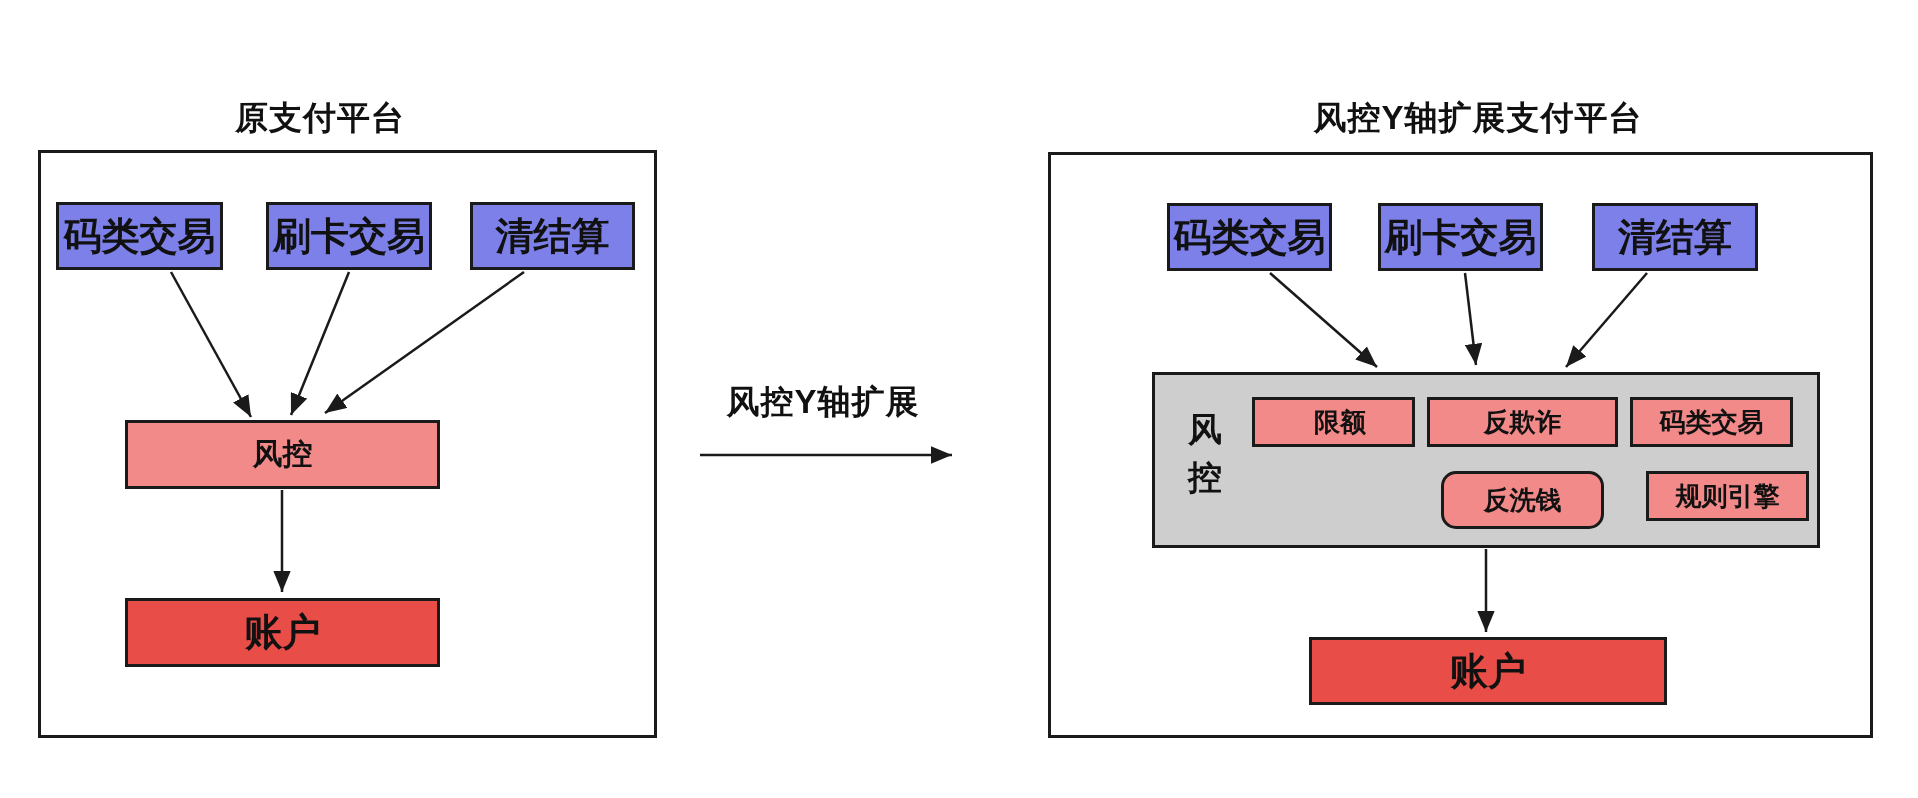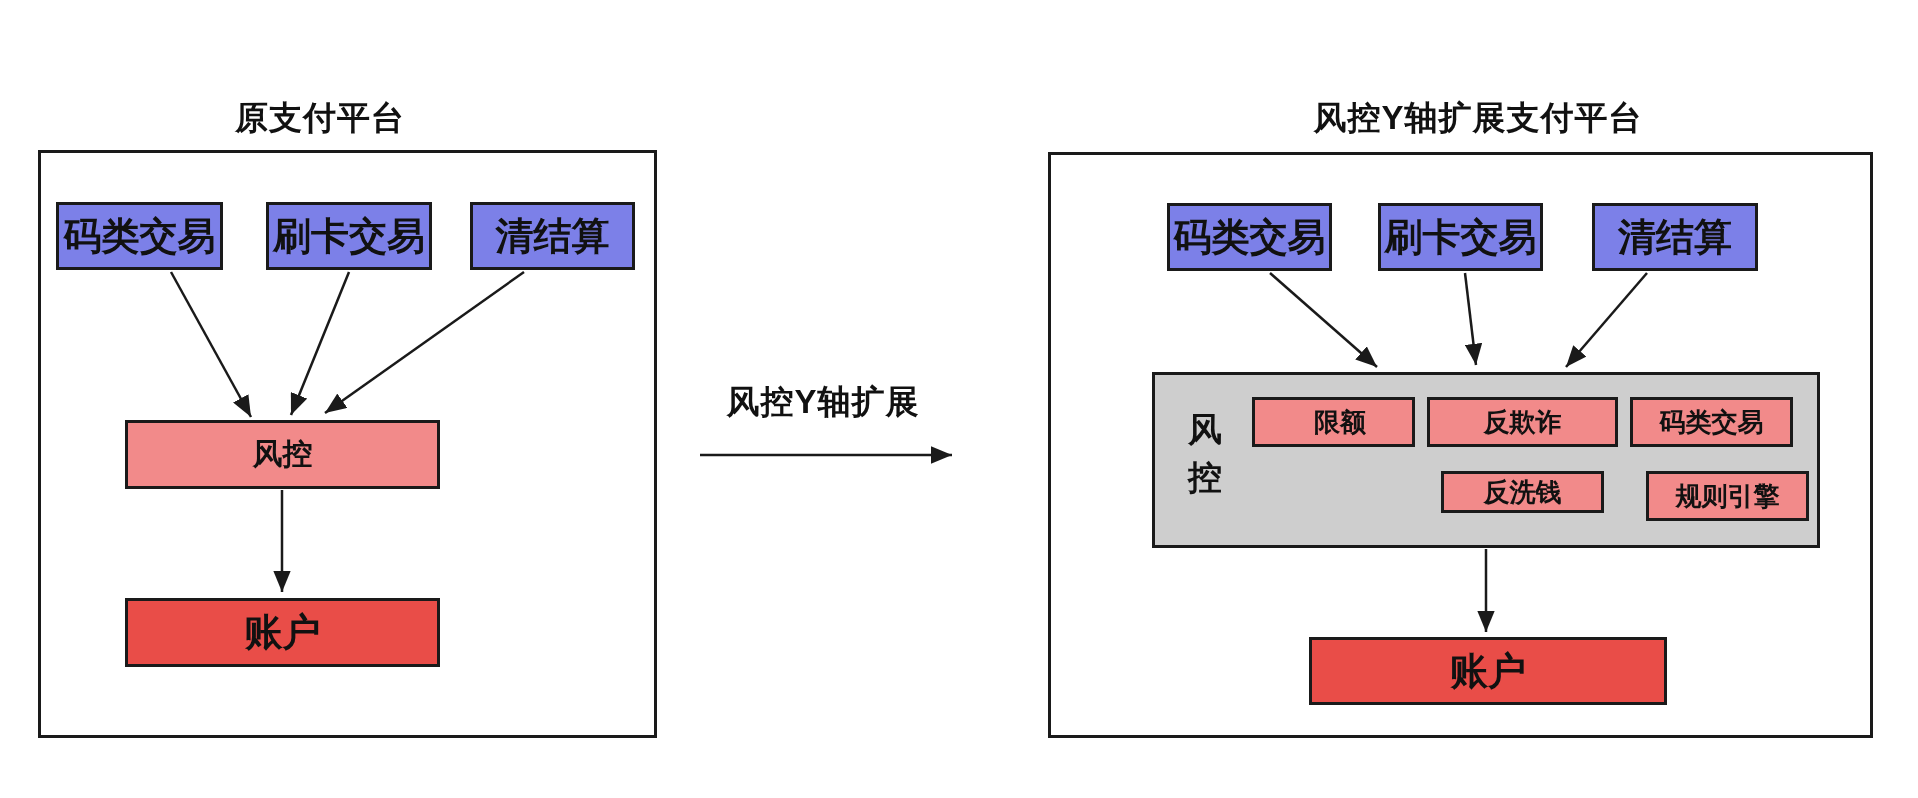--- a/index.html
+++ b/index.html
@@ -59,21 +59,21 @@
   <div class="panel" style="left:1048px;top:152px;width:825px;height:586px;">
     <div class="node blue" style="left:116px;top:48px;width:165px;height:68px;">码类交易</div>
     <div class="node blue" style="left:327px;top:48px;width:165px;height:68px;">刷卡交易</div>
     <div class="node blue" style="left:541px;top:48px;width:166px;height:68px;">清结算</div>
 
     <div class="container-gray" style="left:101px;top:217px;width:668px;height:176px;">
       <div class="vlabel" style="left:30px;top:30px;">风控</div>
       <div class="node module" style="left:97px;top:22px;width:163px;height:50px;padding-left:13px;">限额</div>
       <div class="node module" style="left:272px;top:22px;width:191px;height:50px;">反欺诈</div>
       <div class="node module" style="left:475px;top:22px;width:163px;height:50px;">码类交易</div>
-      <div class="node module" style="left:286px;top:96px;width:163px;height:42px;">反洗钱</div>
+      <div class="node module" style="left:286px;top:96px;width:163px;height:58px;border-radius:15px;">反洗钱</div>
       <div class="node module" style="left:475px;top:96px;width:163px;height:50px;margin-left:16px;">规则引擎</div>
     </div>
 
     <div class="node red" style="left:258px;top:482px;width:358px;height:68px;">账户</div>
   </div>
 
   <svg class="arrows">
     <defs>
       <marker id="ah" markerWidth="9" markerHeight="7" refX="8.5" refY="3.5" orient="auto" markerUnits="strokeWidth">
         <path d="M0,0 L8.5,3.5 L0,7 Z" fill="#1A1A1A"></path>

